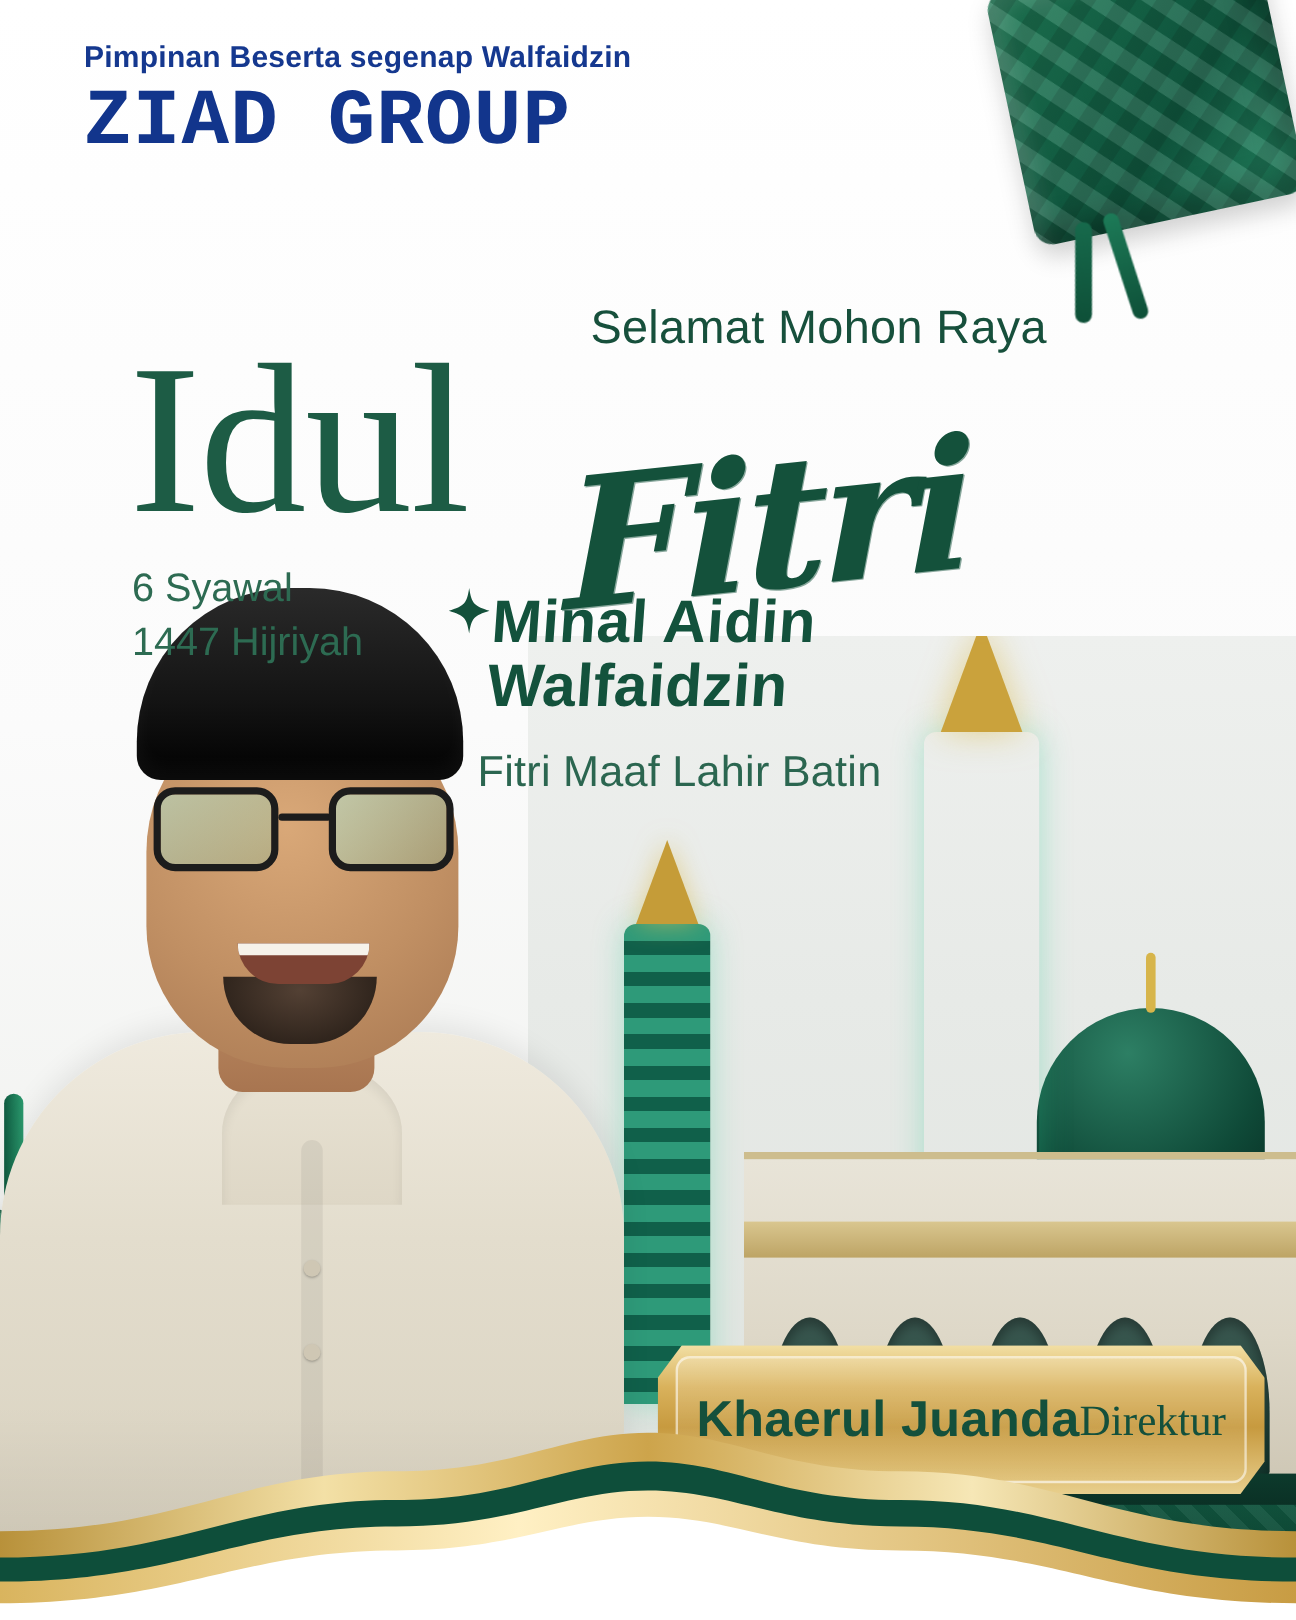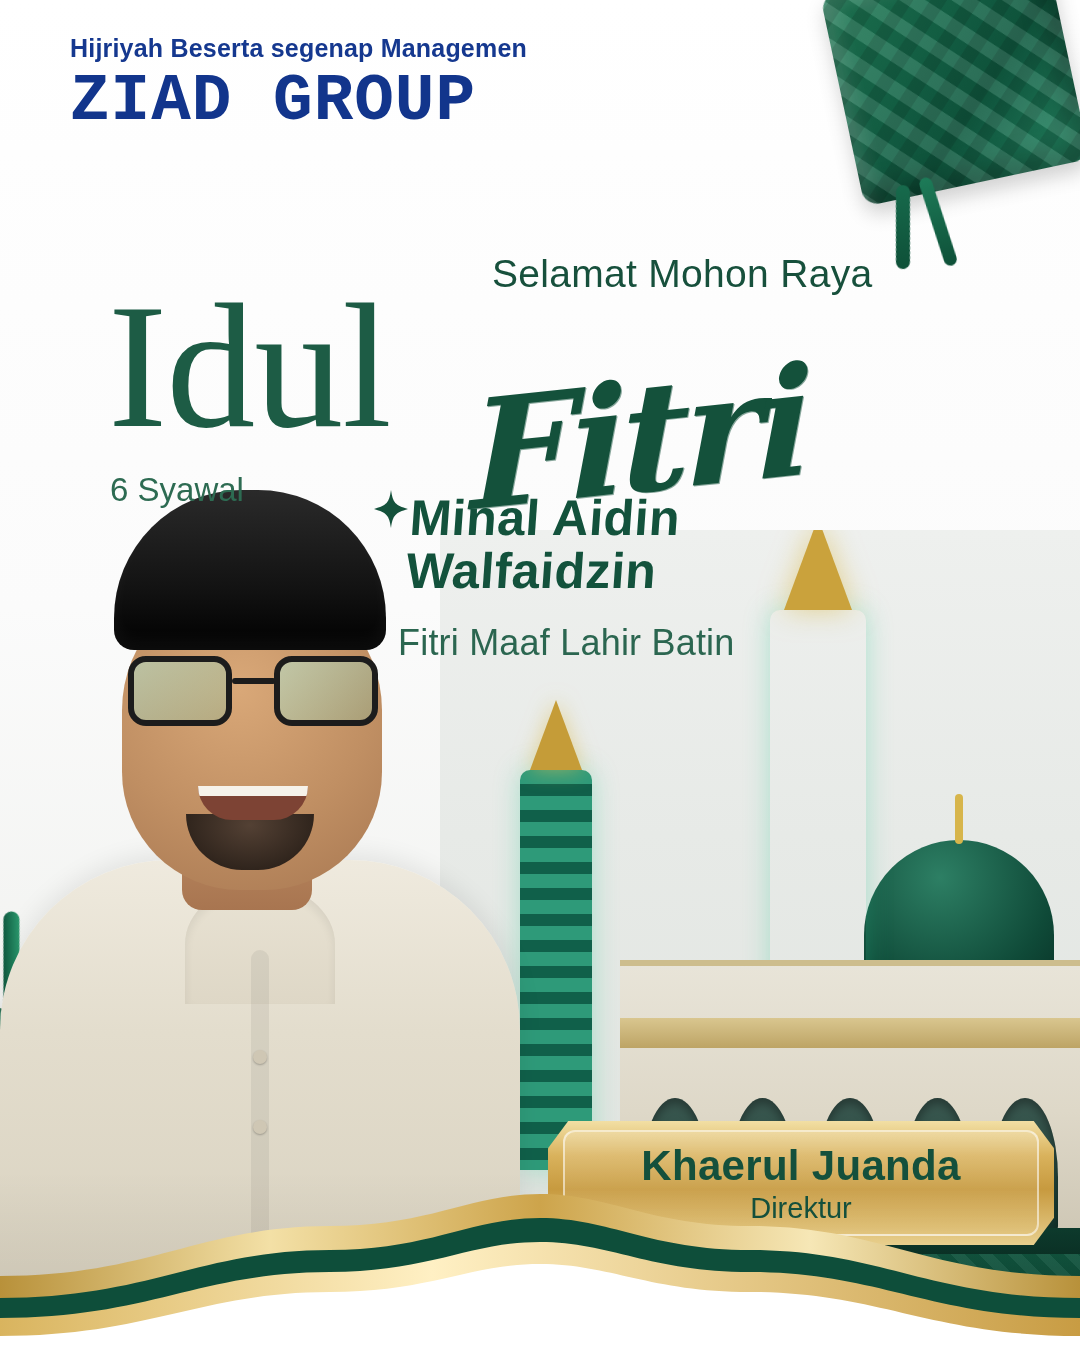--- a/index.html
+++ b/index.html
@@ -276,28 +276,28 @@
     background:linear-gradient(180deg,#f2dfa4 0%,#d9b25c 28%,#c79a3f 55%,#e8cf8d 100%);
     border-radius:18px;
     box-shadow:0 8px 22px rgba(0,0,0,.28);
     display:flex; align-items:center; justify-content:center;
     clip-path:polygon(4% 0, 96% 0, 100% 22%, 100% 78%, 96% 100%, 4% 100%, 0 78%, 0 22%);
   }
   .plate-inner {
     width:94%; height:86%;
     border:2px solid rgba(255,255,255,.55);
     border-radius:12px;
-    display:flex; flex-direction:column; align-items:center; justify-content:center;
+    display:flex; flex-direction:row; align-items:center; justify-content:center;
     background:linear-gradient(180deg, rgba(255,255,255,.18), rgba(255,255,255,0));
   }
   .plate-name {
     font-size:42px; font-weight:700; color:#14503c; letter-spacing:.3px;
   }
   .plate-role {
-    font-size:29px; color:#14503c; margin-top:2px;
+    font-size:36px; color:#14503c; margin-top:2px;font-family:Liberation Serif, serif;
   }
 
   
   .wave-wrap { position:absolute; left:0; right:0; bottom:0; height:160px; z-index:9; }
   .wave { position:absolute; left:0; right:0; bottom:0; width:100%; height:160px; }
 
   .green-band {
     position:absolute; left:0; right:0; bottom:0; height:96px; z-index:3;
     background:
       repeating-linear-gradient(45deg, rgba(255,255,255,.05) 0 10px, rgba(0,0,0,.05) 10px 20px),
@@ -357,30 +357,31 @@
     <div class="tail2"></div>
   </div>
 
   <div class="ketupat ket-left">
     <div class="strap a"></div>
     <div class="strap b"></div>
     <div class="body"></div>
   </div>
 
   <div class="header">
-    <div class="header-sub">Hijriyah Beserta segenap Managemen</div>
+    <div class="header-sub">Pimpinan Beserta segenap Walfaidzin</div>
     <div class="header-title">ZIAD GROUP</div>
   </div>
 
   <div class="greet">
     <div class="selamat">Selamat Mohon Raya</div>
     <div class="idul">Idul</div>
     <div class="fitri">Fitri</div>
     <div class="date">
       <div>6 Syawal</div>
+      <div>1447 Hijriyah</div>
     </div>
     <div class="sparkle">
       <svg width="34" height="38" viewBox="0 0 34 38" aria-hidden="true">
         <path d="M17 0 C19 13 21 15 34 19 C21 23 19 25 17 38 C15 25 13 23 0 19 C13 15 15 13 17 0 Z" fill="#14513b"></path>
       </svg>
     </div>
     <div class="minal">
       <div>Minal Aidin</div>
       <div>Walfaidzin</div>
     </div>

